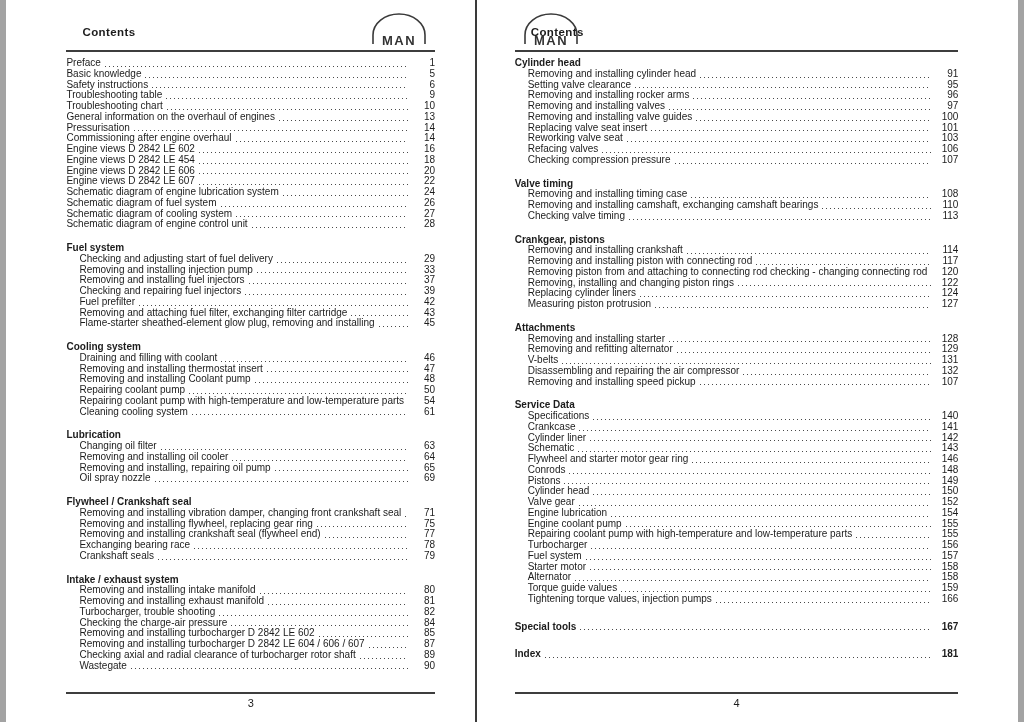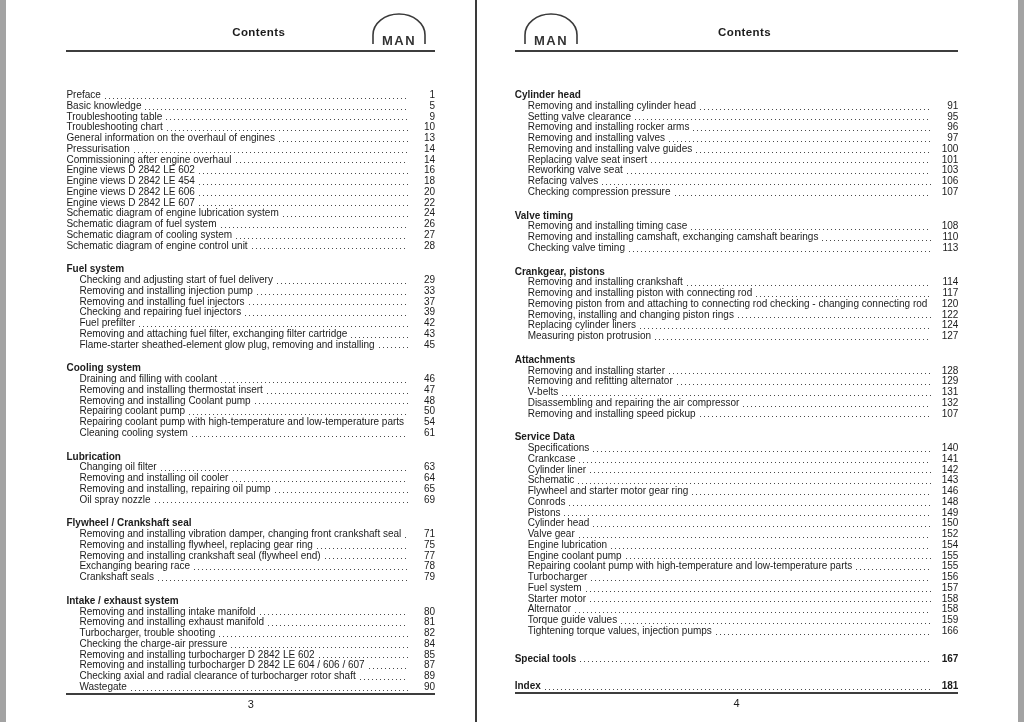--- a/index.html
+++ b/index.html
@@ -24,29 +24,28 @@
   .page.left-page  { padding:0 40px 0 60px; }
   .page.right-page { padding:0 60px 0 38px; }
 
   .page-header {
     position:relative;
     height:52px;
     flex:0 0 auto;
   }
   .page-title {
     position:absolute; left:16px; right:0; top:26px;
-    text-align:center;
     font-weight:bold; font-size:11.5px; letter-spacing:.4px;
   }
   .logo { position:absolute; top:13px; }
   .logo.right { right:2px; }
   .logo.left  { left:2px; }
   .header-rule { position:absolute; left:0; right:0; bottom:0; height:0; border-top:2px solid #3d3d3d; }
 
-  .toc { flex:0 0 auto; padding-top:22px; font-size:10px;margin-top:16px; }
+  .toc { flex:0 0 auto; padding-top:6px; font-size:10px; }
   .section { margin-top:13px; }
   .section.first { margin-top:0; }
   .section.standalone { margin-top:17px; }
   .section.standalone .row .label,
   .section.standalone .row .pagenum { font-weight:bold; }
   .heading { font-weight:bold; height:10.75px; line-height:10.75px; white-space:nowrap; }
   .row { display:flex; align-items:baseline; height:10.75px; line-height:10.75px; white-space:nowrap; }
   .row.indent { padding-left:13px; }
   .label { flex:0 0 auto; }
   .leader {
@@ -82,20 +81,25 @@
             <span class="label">Preface</span>
             <span class="leader"></span>
             <span class="pagenum">1</span>
           </div>
           <div class="row">
             <span class="label">Basic knowledge</span>
             <span class="leader"></span>
             <span class="pagenum">5</span>
           </div>
           <div class="row">
+            <span class="label">Safety instructions</span>
+            <span class="leader"></span>
+            <span class="pagenum">6</span>
+          </div>
+          <div class="row">
             <span class="label">Troubleshooting table</span>
             <span class="leader"></span>
             <span class="pagenum">9</span>
           </div>
           <div class="row">
             <span class="label">Troubleshooting chart</span>
             <span class="leader"></span>
             <span class="pagenum">10</span>
           </div>
           <div class="row">

